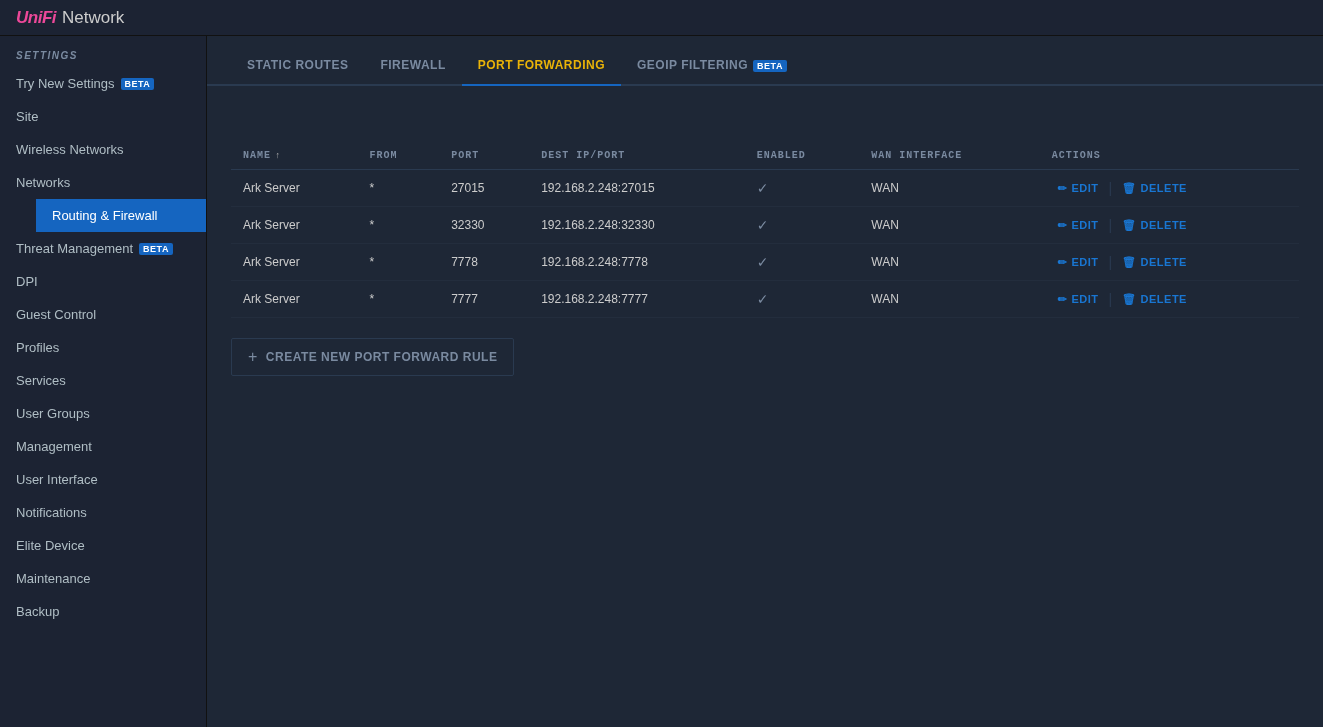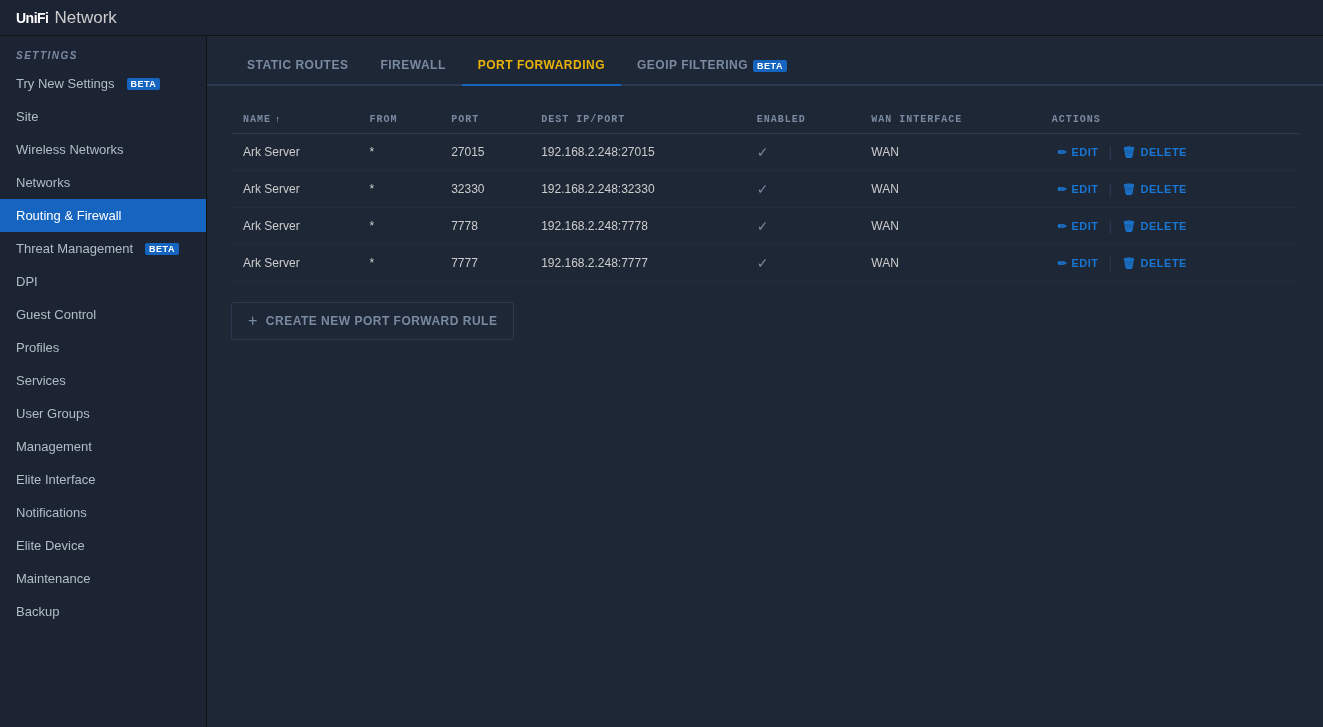--- a/index.html
+++ b/index.html
@@ -23,24 +23,25 @@
       padding: 0 16px;
       border-bottom: 1px solid #111;
       flex-shrink: 0;
     }
     #topbar .logo {
       display: flex;
       align-items: center;
       gap: 6px;
     }
     #topbar .logo-icon {
-      color: #ffffff;
-      font-size: 14px;
+      color: #ec4899;
+      font-size: 17px;
       font-weight: 700;
       letter-spacing: -0.5px;
+      font-style: italic;
     }
     #topbar .logo-text {
       color: #ccc;
       font-size: 17px;
       font-weight: 400;
     }
 
     
     #main {
       display: flex;
@@ -68,44 +69,46 @@
       font-style: italic;
     }
     .sidebar-item {
       display: flex;
       align-items: center;
       padding: 9px 16px;
       font-size: 13px;
       color: #b0bec5;
       cursor: pointer;
       position: relative;
-      gap: 12px;
+      gap: 6px;
     }
     .sidebar-item.active {
       background: #1565c0;
       color: #fff;
+      margin-left: 36px;
     }
     .sidebar-item .badge {
       background: #1565c0;
       color: #fff;
       font-size: 9px;
       font-weight: 700;
       padding: 1px 4px;
       border-radius: 2px;
       letter-spacing: 0.5px;
       text-transform: uppercase;
     }
 
     
     #content {
       flex: 1;
       background: #1e2736;
       display: flex;
       flex-direction: column;
       overflow: hidden;
+      gap: 36px;
     }
 
     
     #tabbar {
       display: flex;
       align-items: flex-end;
       padding: 0 24px;
       border-bottom: 2px solid #2a3a50;
       height: 50px;
       flex-shrink: 0;
@@ -281,21 +284,21 @@
       <div class="sidebar-item">
         <span>Services</span>
       </div>
       <div class="sidebar-item">
         <span>User Groups</span>
       </div>
       <div class="sidebar-item">
         <span>Management</span>
       </div>
       <div class="sidebar-item">
-        <span>Elite Interface</span>
+        <span>User Interface</span>
       </div>
       <div class="sidebar-item">
         <span>Notifications</span>
       </div>
       <div class="sidebar-item">
         <span>Elite Device</span>
       </div>
       <div class="sidebar-item">
         <span>Maintenance</span>
       </div>

